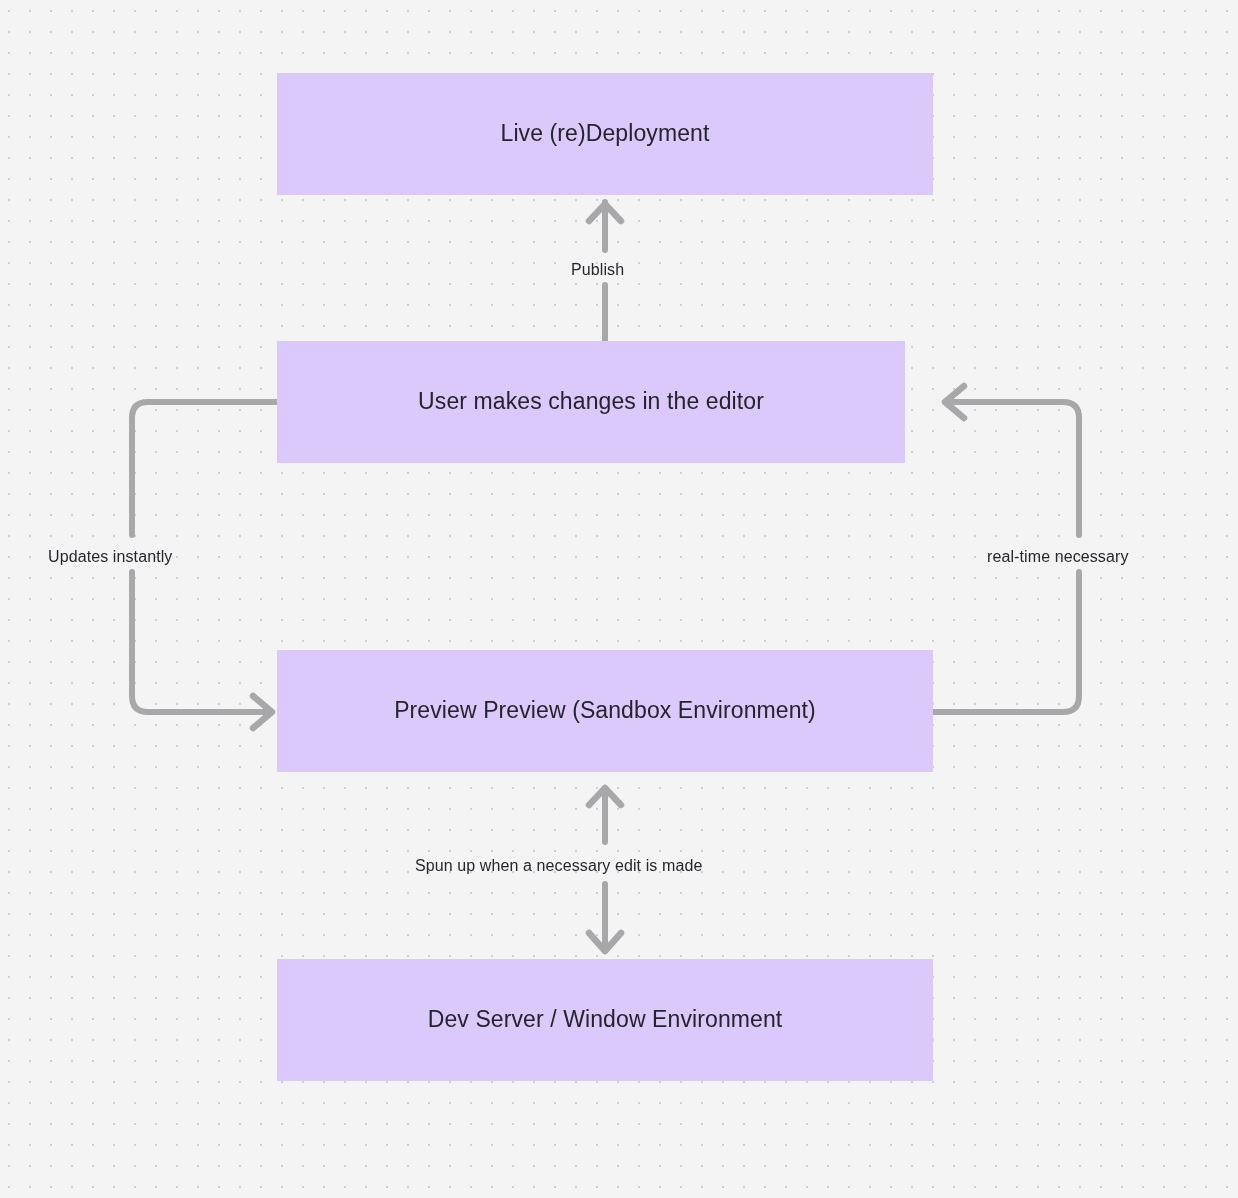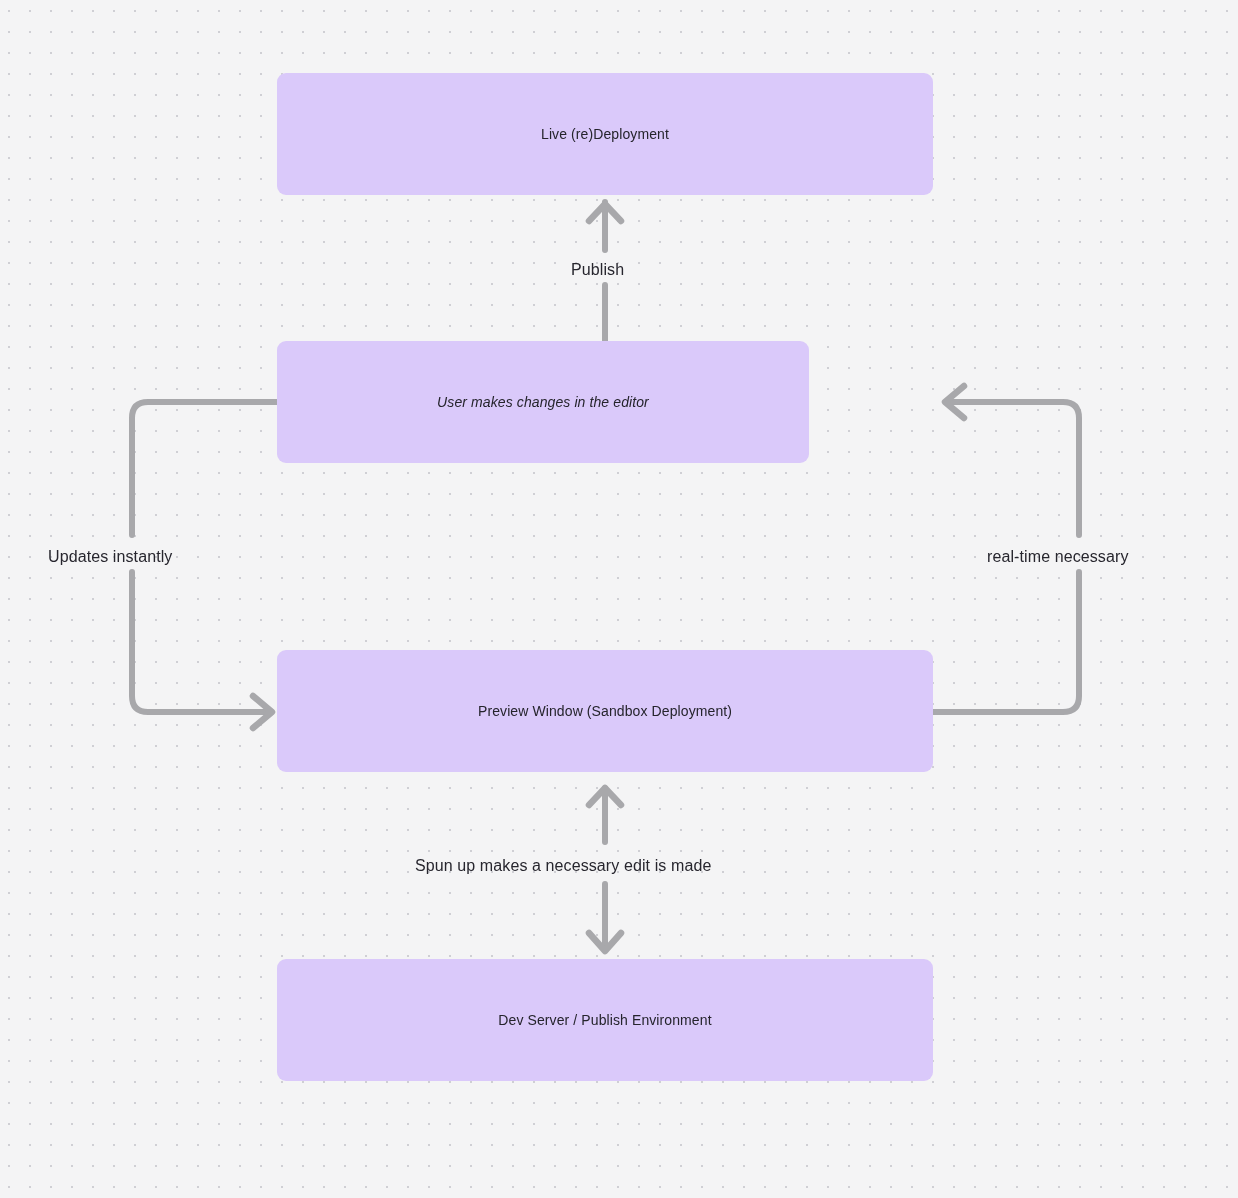--- a/index.html
+++ b/index.html
@@ -33,27 +33,27 @@
     top: 0;
     width: 1238px;
     height: 1198px;
     pointer-events: none;
   }
 
   .node {
     position: absolute;
     box-sizing: border-box;
     background: #dac9fa;
-    border-radius: 9px;
+    border-radius: 0;
     display: flex;
     align-items: center;
     justify-content: center;
     text-align: center;
     color: #25242c;
-    font-size: 14px;
+    font-size: 23px;
     letter-spacing: 0.1px;
     font-family: "Liberation Sans", sans-serif;
     padding: 6px 18px;
   }
 
   .node-label {
     display: block;
     line-height: 1.3;
   }
 
@@ -62,21 +62,21 @@
     color: #27262e;
     font-size: 16px;
     letter-spacing: 0.1px;
     white-space: nowrap;
     font-family: "Liberation Sans", sans-serif;
     line-height: 1;
   }
 
   
   #node-live        { left: 277px; top: 73px;  width: 656px; height: 122px; }
-  #node-editor      { left: 277px; top: 341px; width: 532px; height: 122px; font-style: italic; }
+  #node-editor      { left: 277px; top: 341px; width: 628px; height: 122px; }
   #node-preview     { left: 277px; top: 650px; width: 656px; height: 122px; }
   #node-devserver   { left: 277px; top: 959px; width: 656px; height: 122px; }
 
   
   #label-publish          { left: 571px;  top: 262px; }
   #label-updates          { left: 48px;   top: 549px; }
   #label-realtime         { left: 987px;  top: 549px; }
   #label-spun             { left: 415px;  top: 858px; }
 </style>
 </head>
@@ -114,28 +114,28 @@
 
   <div class="node" id="node-live">
     <span class="node-label">Live (re)Deployment</span>
   </div>
 
   <div class="node" id="node-editor">
     <span class="node-label">User makes changes in the editor</span>
   </div>
 
   <div class="node" id="node-preview">
-    <span class="node-label">Preview Window (Sandbox Deployment)</span>
+    <span class="node-label">Preview Preview (Sandbox Environment)</span>
   </div>
 
   <div class="node" id="node-devserver">
-    <span class="node-label">Dev Server / Publish Environment</span>
+    <span class="node-label">Dev Server / Window Environment</span>
   </div>
 
   <span class="edge-label" id="label-publish">Publish</span>
 
   <span class="edge-label" id="label-updates">Updates instantly</span>
 
   <span class="edge-label" id="label-realtime">real-time necessary</span>
 
-  <span class="edge-label" id="label-spun">Spun up makes a necessary edit is made</span>
+  <span class="edge-label" id="label-spun">Spun up when a necessary edit is made</span>
 
 </div>
 
 </body></html>

